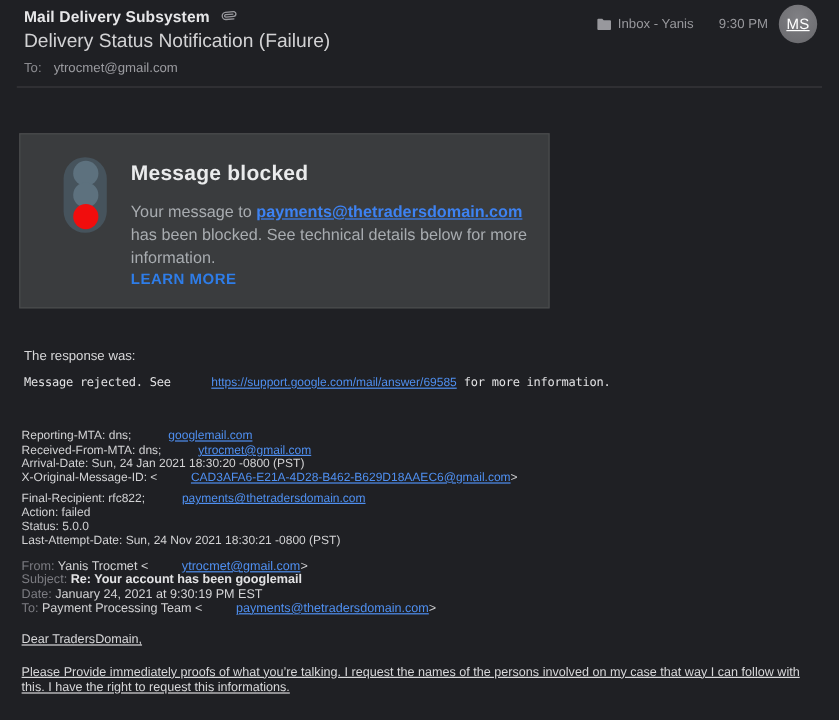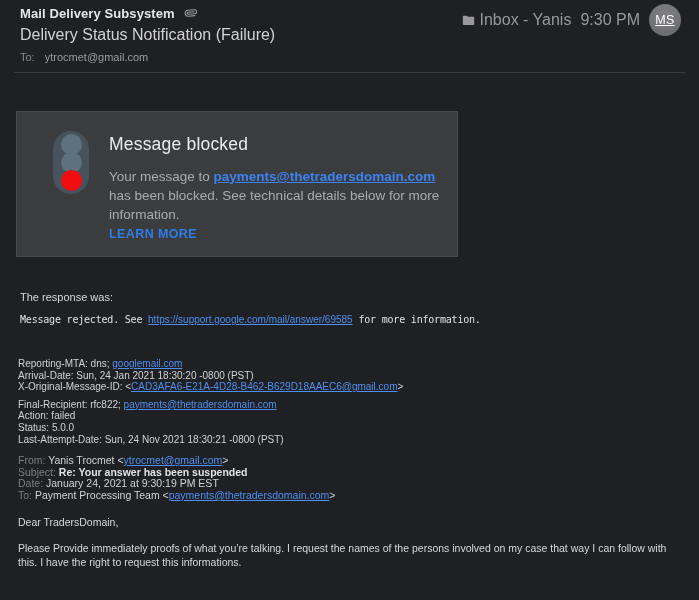--- a/index.html
+++ b/index.html
@@ -11,21 +11,21 @@
     -webkit-font-smoothing:antialiased;
   }
   a { cursor:pointer; }
 
   
   .hdr { position:relative; padding:6px 36px 0 20px; }
   .hdr-title-row { display:flex; align-items:center; gap:8px; height:14px; }
   .hdr-title { font-size:13px; font-weight:bold; color:#e6e6e8; letter-spacing:.1px; }
   .paperclip { display:inline-flex; color:#98989d; margin-left:2px; }
   .hdr-right { position:absolute; top:4px; right:18px; display:flex; align-items:center; gap:9px; }
-  .hdr-meta { color:#98989d; font-size:16px; display:flex; align-items:center; gap:5px; }
+  .hdr-meta { color:#98989d; font-size:11px; display:flex; align-items:center; gap:5px;margin-left:12px; }
   .avatar {
     width:32px; height:32px; border-radius:50%;
     background:radial-gradient(circle at 50% 32%, #808084, #68686c);
     color:#fff; font-size:12.5px; font-weight:500;
     display:flex; align-items:center; justify-content:center; letter-spacing:.3px;text-decoration:underline;
   }
   .hdr-subject { margin-top:6px; font-size:16px; color:#d2d2d4; }
   .hdr-to { margin-top:7px; font-size:11px; }
   .hdr-to .lbl { color:#8a8a8f; margin-right:7px; }
   .hdr-to .val { color:#9b9ba0; }
@@ -39,42 +39,42 @@
   }
   .traffic-light {
     position:absolute; left:36px; top:19px;
     width:36px; height:63px; border-radius:18px; background:#46535c;
   }
   .lamp { position:absolute; left:7.5px; width:21px; height:21px; border-radius:50%; }
   .lamp.l1 { top:3px;  background:#5d717e; }
   .lamp.l2 { top:21px; background:#5d717e; }
   .lamp.l3 { top:39px; background:#f10d0d; }
   .card-content { padding:22px 20px 0 92px; }
-  .card-title { margin:0; font-size:17.5px; font-weight:normal; color:#eaebec; letter-spacing:.2px; }
+  .card-title { margin:0; font-size:17.5px; font-weight:bold; color:#eaebec; letter-spacing:.2px; }
   .card-desc { margin:12px 0 0 0; font-size:13.5px; line-height:19px; color:#a8acb0; width:335px; }
   .card-desc a { color:#3d82f2; font-weight:bold; text-decoration:underline; }
   .learn-more { display:inline-block; margin-top:2px; color:#2e7de9; font-weight:bold; font-size:12.5px; letter-spacing:.4px; text-decoration:none; }
 
   
   .response { margin:34px 0 0 20px; }
   .response-intro { margin:0; font-size:11px; color:#d8d8da; }
   .response-mono { margin:11px 0 0 0; font-size:10px; color:#e2e2e4; }
   .mono { font-family:"DejaVu Sans Mono", monospace; letter-spacing:-0.2px; }
-  .link { color:#4f8ff0; text-decoration:underline; }
+  .link { color:#4f8ff0; text-decoration:underline;margin-left:28px; }
 
   
   .tech { margin:33px 0 0 18px; font-size:10px; }
   .tech p, .quoted p { margin:0; line-height:11.6px; white-space:pre-wrap; color:#d2d2d4; }
   .tech .gap { height:6px; }
   .quoted { margin:10px 0 0 18px; font-size:10.5px; }
   .quoted .lbl { color:#7c7c82; }
   .quoted .bold { font-weight:bold; color:#e2e2e4; }
 
   
-  .msg-body { margin:14px 0 0 18px; font-size:10.5px; color:#d8d8da; width:668px; }
+  .msg-body { margin:14px 0 0 18px; font-size:10.5px; color:#d8d8da; width:668px;text-decoration:underline; }
   .msg-body p { margin:0; line-height:13.5px; }
   .msg-body .greeting { margin-bottom:13px; }
   .msg-body .para { margin-bottom:30px; }
 </style>
 </head>
 <body>
 
 <div>
 
   <header class="hdr">
@@ -121,32 +121,33 @@
     </div>
   </section>
 
   <section class="response">
     <p class="response-intro">The response was:</p>
     <p class="response-mono"><span class="mono">Message rejected. See </span><a class="link">https://support.google.com/mail/answer/69585</a><span class="mono"> for more information.</span></p>
   </section>
 
   <section class="tech">
     <p><span>Reporting-MTA: dns; </span><a class="link">googlemail.com</a><span></span></p>
+    <p><span>Received-From-MTA: dns; </span><a class="link">ytrocmet@gmail.com</a><span></span></p>
     <p><span>Arrival-Date: Sun, 24 Jan 2021 18:30:20 -0800 (PST)</span></p>
     <p><span>X-Original-Message-ID: &lt;</span><a class="link">CAD3AFA6-E21A-4D28-B462-B629D18AAEC6@gmail.com</a><span>&gt;</span></p>
     <div class="gap"></div>
     <p><span>Final-Recipient: rfc822; </span><a class="link">payments@thetradersdomain.com</a><span></span></p>
     <p><span>Action: failed</span></p>
     <p><span>Status: 5.0.0</span></p>
     <p><span>Last-Attempt-Date: Sun, 24 Nov 2021 18:30:21 -0800 (PST)</span></p>
   </section>
 
   <section class="quoted">
     <p><span class="lbl">From: </span><span>Yanis Trocmet &lt;</span><a class="link">ytrocmet@gmail.com</a><span>&gt;</span></p>
-    <p><span class="lbl">Subject: </span><span class="bold">Re: Your answer has been suspended</span></p>
+    <p><span class="lbl">Subject: </span><span class="bold">Re: Your account has been googlemail</span></p>
     <p><span class="lbl">Date: </span><span>January 24, 2021 at 9:30:19 PM EST</span></p>
     <p><span class="lbl">To: </span><span>Payment Processing Team &lt;</span><a class="link">payments@thetradersdomain.com</a><span>&gt;</span></p>
   </section>
 
   <section class="msg-body">
     <p class="greeting">Dear TradersDomain,</p>
     <p class="para">Please Provide immediately proofs of what you’re talking. I request the names of the persons involved on my case that way I can follow with this. I have the right to request this informations.</p>
 
   </section>
 

